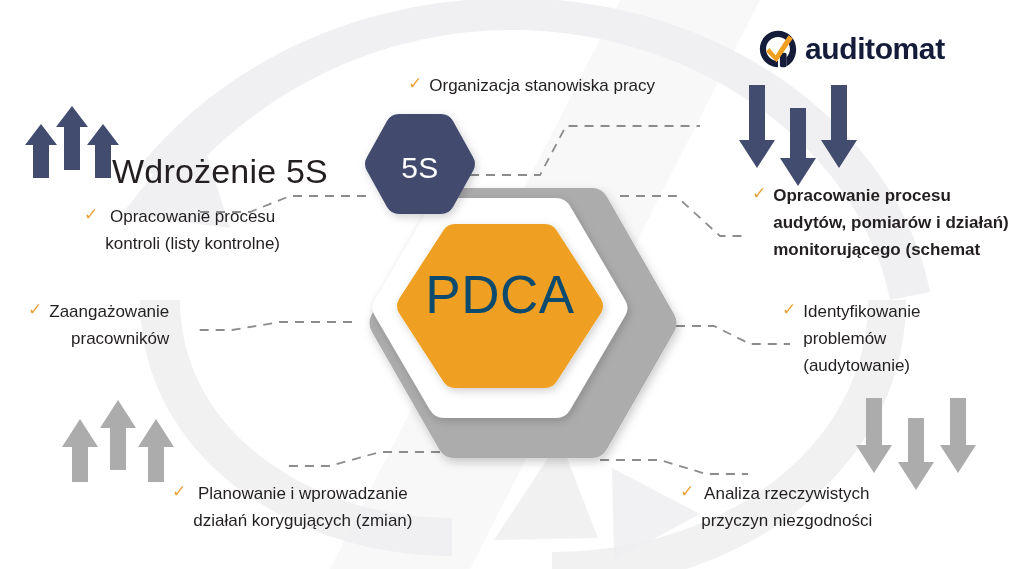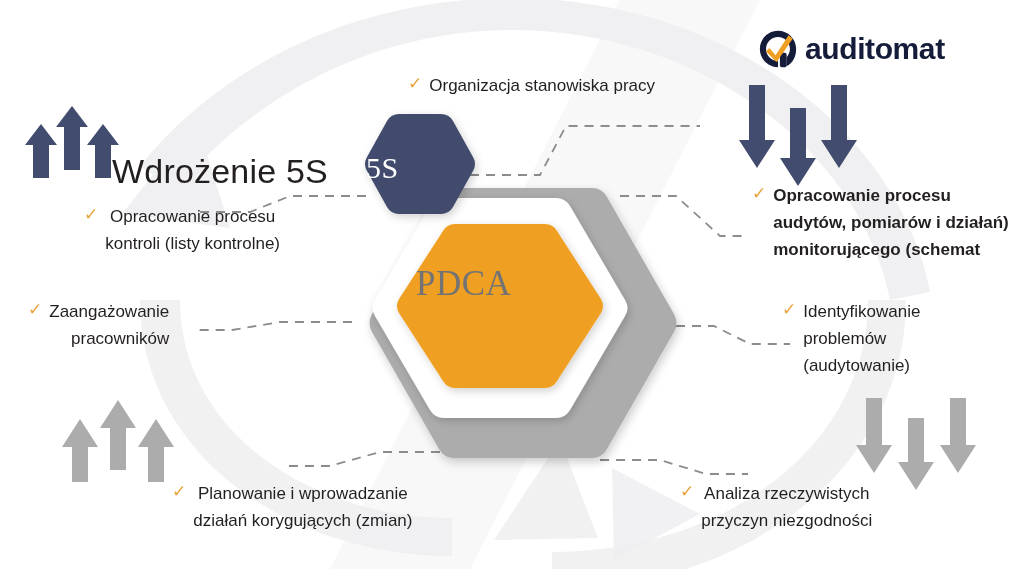--- a/index.html
+++ b/index.html
@@ -49,25 +49,25 @@
   #logo-mark{width:42px;height:42px;display:block;}
   #logo-text{
     font-size:30px;font-weight:bold;color:#141C3A;
     letter-spacing:-0.4px;line-height:42px;
   }
 
   
   .hexlabel{
     position:absolute;z-index:4;
     color:#ffffff;
+    text-align:center;
     pointer-events:none;
-    font-family:Liberation Serif, serif;
   }
   #label-5s{left:366px;top:151px;width:108px;font-size:30px;letter-spacing:0.5px;}
-  #label-pdca{left:416px;top:264px;width:168px;font-size:35px;color:#737373;letter-spacing:0.5px;}
+  #label-pdca{left:416px;top:264px;width:168px;font-size:53px;color:#0c4a6e;letter-spacing:0.5px;}
 </style>
 </head>
 <body>
 
 <div id="stage">
 
   <svg class="layer" id="bg-watermark" viewBox="0 0 1024 569">
     <g fill="#EFEFF1">
 
       <path d="M512 30

